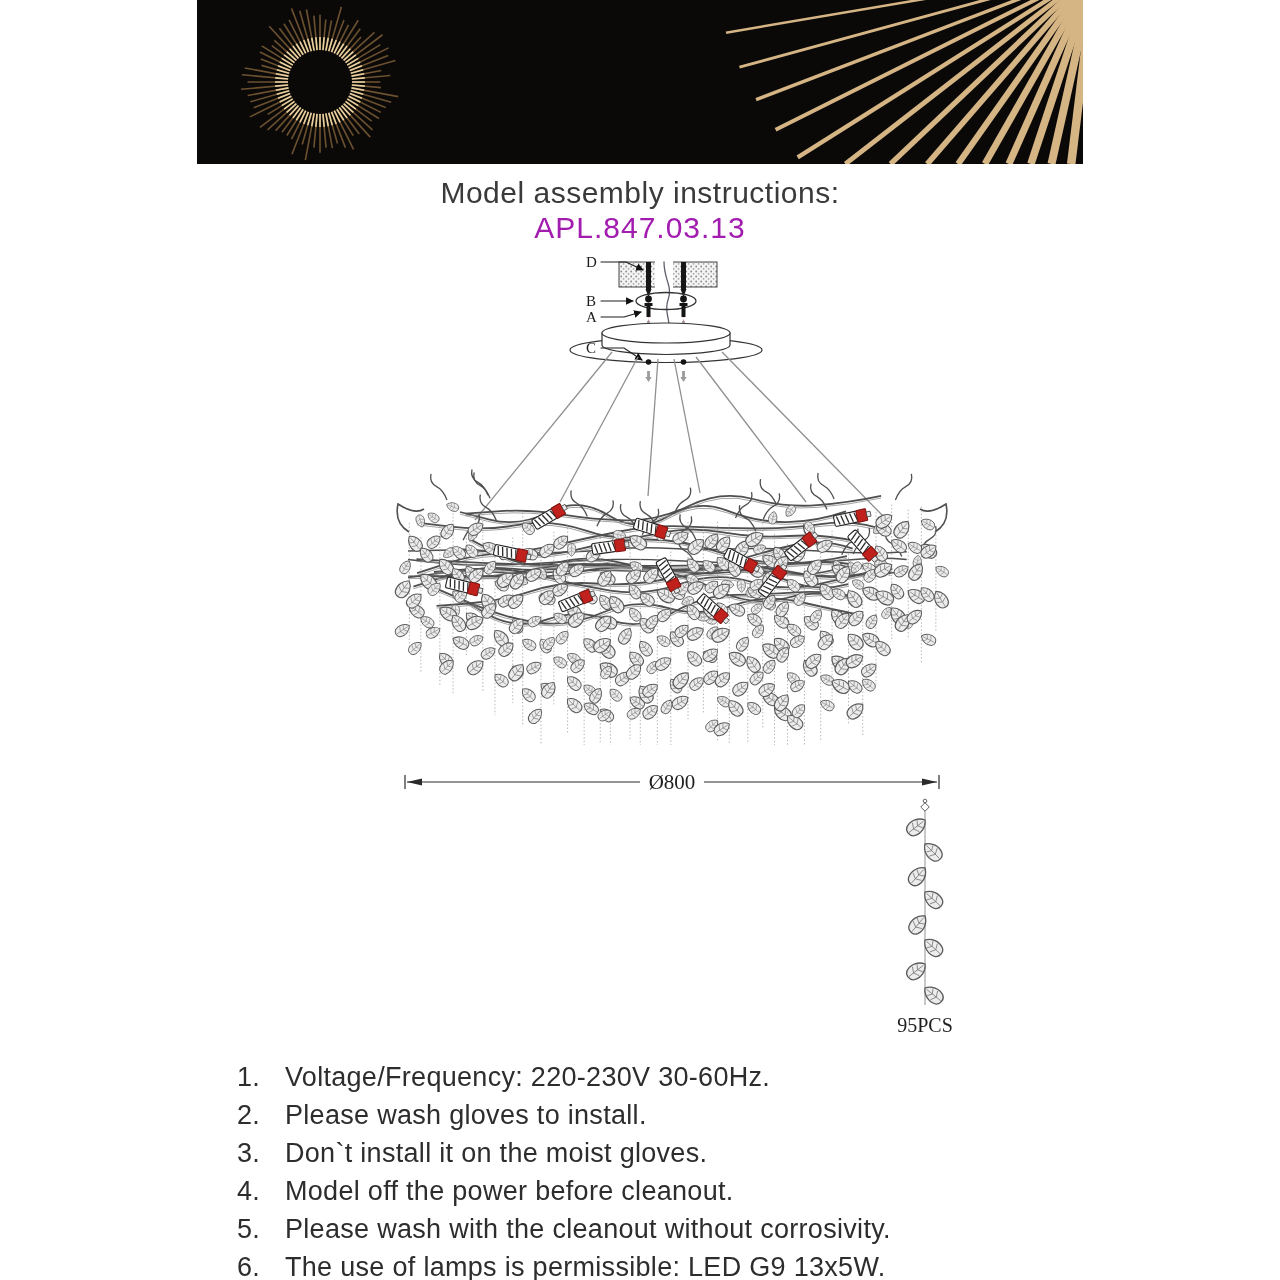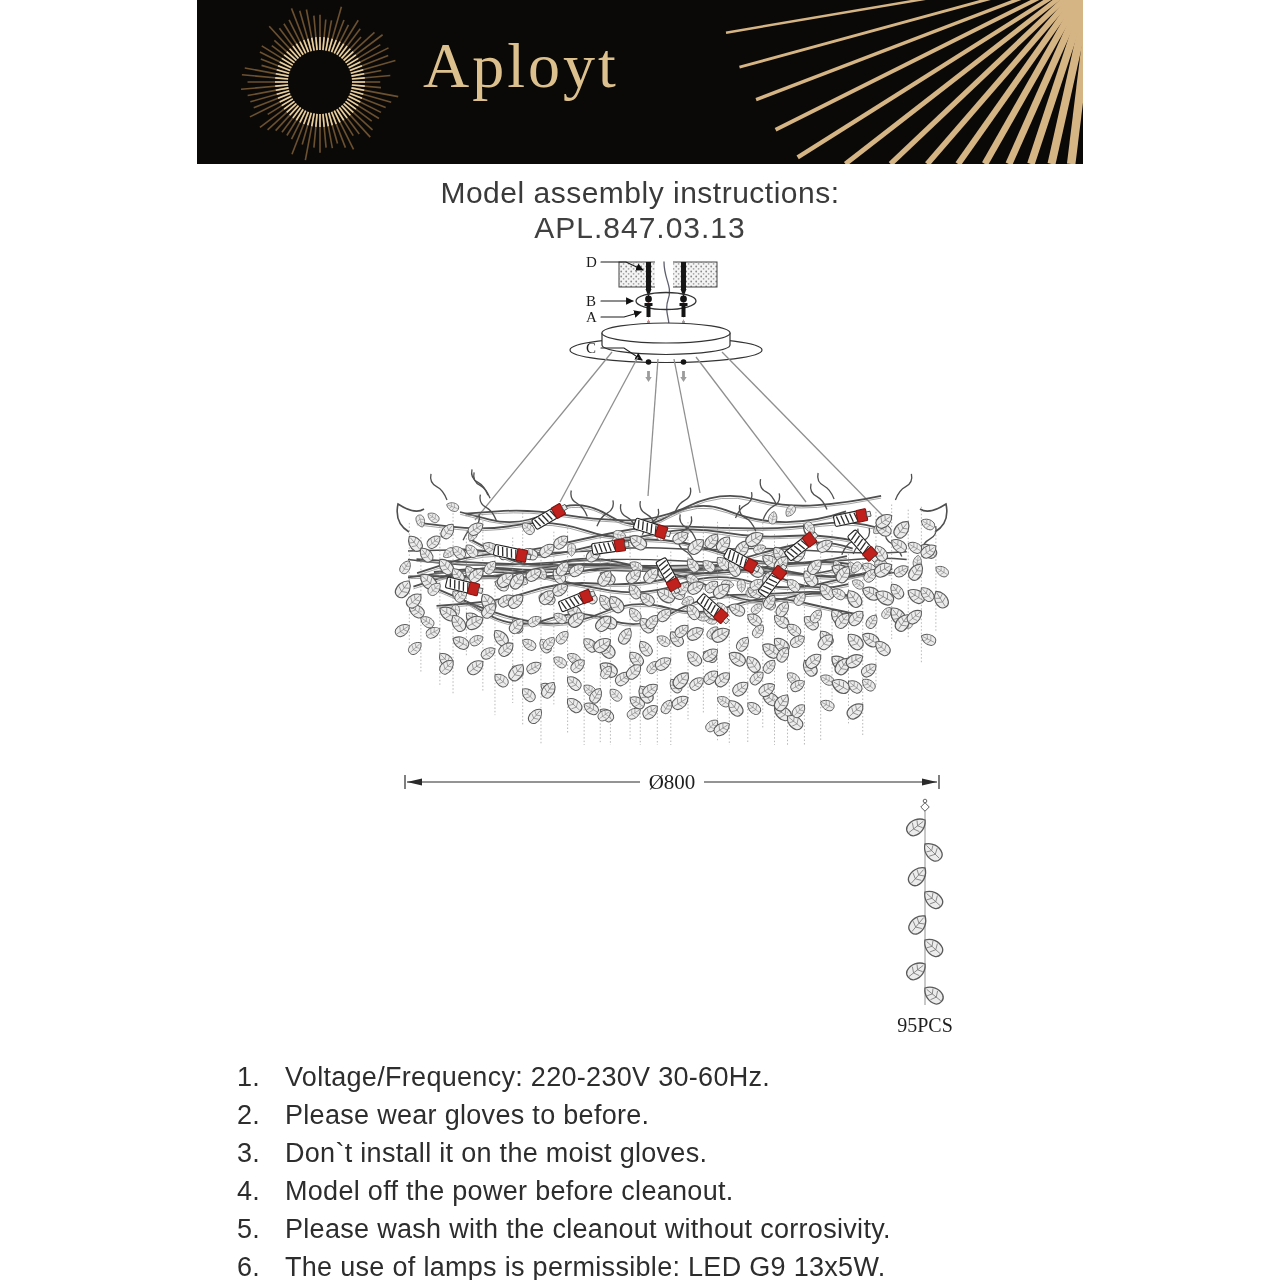--- a/index.html
+++ b/index.html
@@ -7,21 +7,21 @@
        font-family:"Liberation Sans",sans-serif;}
   .banner{position:absolute;left:197px;top:0;width:886px;height:164px;
           background:#0b0908;overflow:hidden;}
   .banner svg{position:absolute;left:0;top:0;}
   .wordmark{position:absolute;left:226px;top:34px;
             font-family:"Liberation Serif",serif;font-size:64px;font-weight:400;
             color:#dcc08e;letter-spacing:3px;line-height:1;}
   .title-line1{position:absolute;left:0;width:1280px;top:176px;text-align:center;
                font-size:30px;color:#3a3a3a;letter-spacing:.5px;}
   .title-line2{position:absolute;left:0;width:1280px;top:211px;text-align:center;
-               font-size:30px;color:#404040;letter-spacing:1px;}
+               font-size:30px;color:#a21caf;letter-spacing:1px;}
   .diagram{position:absolute;left:180px;top:240px;width:820px;height:810px;}
   .instructions{position:absolute;left:237px;top:1058px;width:810px;
                 font-size:27px;color:#2d2d2d;letter-spacing:.3px;}
   .inst-row{display:flex;line-height:38px;}
   .inst-num{width:48px;flex:none;}
   .inst-text{flex:1;}
   text{font-family:"Liberation Serif",serif;}
 </style>
 </head>
 <body>
@@ -177,21 +177,20 @@
         <line x1="898" y1="-30" x2="693.5666556954933" y2="163.99999999999997" stroke="#d6b585" stroke-width="5.3"></line>
         <line x1="898" y1="-30" x2="648.411098692554" y2="164" stroke="#d6b585" stroke-width="4.8"></line>
         <line x1="898" y1="-30" x2="600.6702457507876" y2="157.34208831554508" stroke="#d6b585" stroke-width="4.3"></line>
         <line x1="898" y1="-30" x2="578.5794972620225" y2="129.7546958270116" stroke="#d6b585" stroke-width="3.9"></line>
         <line x1="898" y1="-30" x2="559.0818254692015" y2="99.61395409121735" stroke="#d6b585" stroke-width="3.4"></line>
         <line x1="898" y1="-30" x2="542.4674562678381" y2="67.16742410150627" stroke="#d6b585" stroke-width="2.9"></line>
         <line x1="898" y1="-30" x2="529.0025616403175" y2="32.69518643691567" stroke="#d6b585" stroke-width="2.5"></line>
         <line x1="898" y1="-30" x2="518.9256609012668" y2="-3.492539977232301" stroke="#d6b585" stroke-width="2.0"></line>
       </g>
   </svg>
-  <span class="wordmark">Aployt</span>
 </div>
 
 <div class="title-line1">Model assembly instructions:</div>
 <div class="title-line2">APL.847.03.13</div>
 
 <svg class="diagram" viewBox="0 0 820 810">
   <defs>
     <pattern id="stip" width="5" height="5" patternUnits="userSpaceOnUse">
       <rect width="5" height="5" fill="#f4f4f4"></rect>
       <circle cx="1.2" cy="1.5" r="0.9" fill="#8a8a8a"></circle>
@@ -893,21 +892,21 @@
   <text x="745" y="792" font-size="20" fill="#1e1e1e" text-anchor="middle">95PCS</text>
 </svg>
 
 <div class="instructions" id="inst-list">
     <div class="inst-row">
       <span class="inst-num">1.</span>
       <span class="inst-text">Voltage/Frequency: 220-230V 30-60Hz.</span>
     </div>
     <div class="inst-row">
       <span class="inst-num">2.</span>
-      <span class="inst-text">Please wear gloves to before.</span>
+      <span class="inst-text">Please wash gloves to install.</span>
     </div>
     <div class="inst-row">
       <span class="inst-num">3.</span>
       <span class="inst-text">Don`t install it on the moist gloves.</span>
     </div>
     <div class="inst-row">
       <span class="inst-num">4.</span>
       <span class="inst-text">Model off the power before cleanout.</span>
     </div>
     <div class="inst-row">

